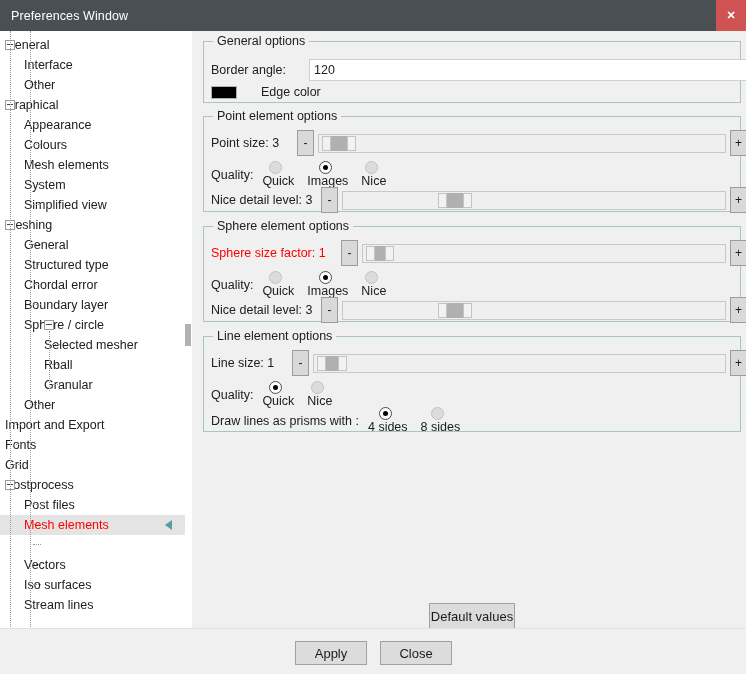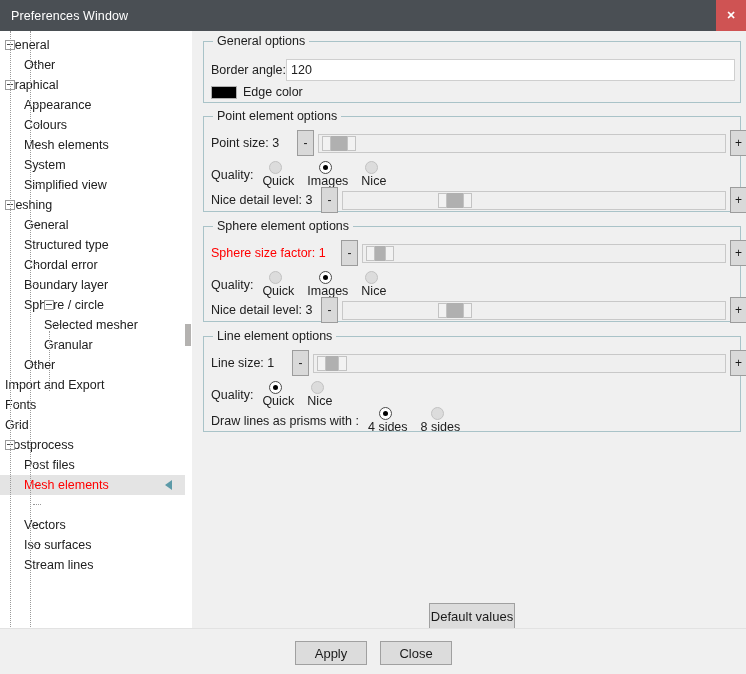--- a/index.html
+++ b/index.html
@@ -194,20 +194,24 @@
   </div>
 
   <div class="sidebar">
     <div class="tree" id="tree-root" style="position: relative;">
         <div class="tnode d0">
           <span class="expander"></span>
           <span class="lbl">General</span>
         </div>
         <div class="tnode d1">
           <span class="stub s2"></span>
+          <span class="lbl">Interface</span>
+        </div>
+        <div class="tnode d1">
+          <span class="stub s2"></span>
           <span class="lbl">Other</span>
         </div>
         <div class="tnode d0">
           <span class="expander"></span>
           <span class="lbl">Graphical</span>
         </div>
         <div class="tnode d1">
           <span class="stub s2"></span>
           <span class="lbl">Appearance</span>
         </div>
@@ -250,20 +254,24 @@
         <div class="tnode d1">
           <span class="expander d2x"></span>
           <span class="lbl">Sphere / circle</span>
         </div>
         <div class="tnode d2">
           <span class="stub s3"></span>
           <span class="lbl">Selected mesher</span>
         </div>
         <div class="tnode d2">
           <span class="stub s3"></span>
+          <span class="lbl">Rball</span>
+        </div>
+        <div class="tnode d2">
+          <span class="stub s3"></span>
           <span class="lbl">Granular</span>
         </div>
         <div class="tnode d1">
           <span class="stub s2"></span>
           <span class="lbl">Other</span>
         </div>
         <div class="tnode d0">
           <span class="stub s1"></span>
           <span class="lbl">Import and Export</span>
         </div>
@@ -310,27 +318,27 @@
   </div>
   <div class="sb-track"></div>
   <div class="sb-thumb"></div>
 
   <div class="main">
 
     <div class="groupbox" style="left:11px; top:10px; width:538px; height:62px;">
       <span class="gtitle">General options</span>
 
       <div class="row" style="left:7px; top:17px;">
-        <span class="lbl-txt" style="margin-right:0;">Border angle:</span>
+        <span class="lbl-txt" style="margin-right:23px;">Border angle:</span>
         <input class="textinput" style="width: 449px;" type="text" value="120">
       </div>
 
       <div class="row" style="left:7px; top:43px;">
         <span class="swatch"></span>
-        <span class="lbl-txt" style="margin-left:6px;">Edge color</span>
+        <span class="lbl-txt" style="margin-left:24px;">Edge color</span>
       </div>
     </div>
 
     <div class="groupbox" style="left:11px; top:85px; width:538px; height:96px;">
       <span class="gtitle">Point element options</span>
 
       <div class="row" style="left:7px; top:13px;">
         <span class="lbl-txt" style="width:86px;">Point size: 3</span>
         <span class="spinbtn">-</span>
         <span class="slider" style="width:408px; margin-left:4px;">

